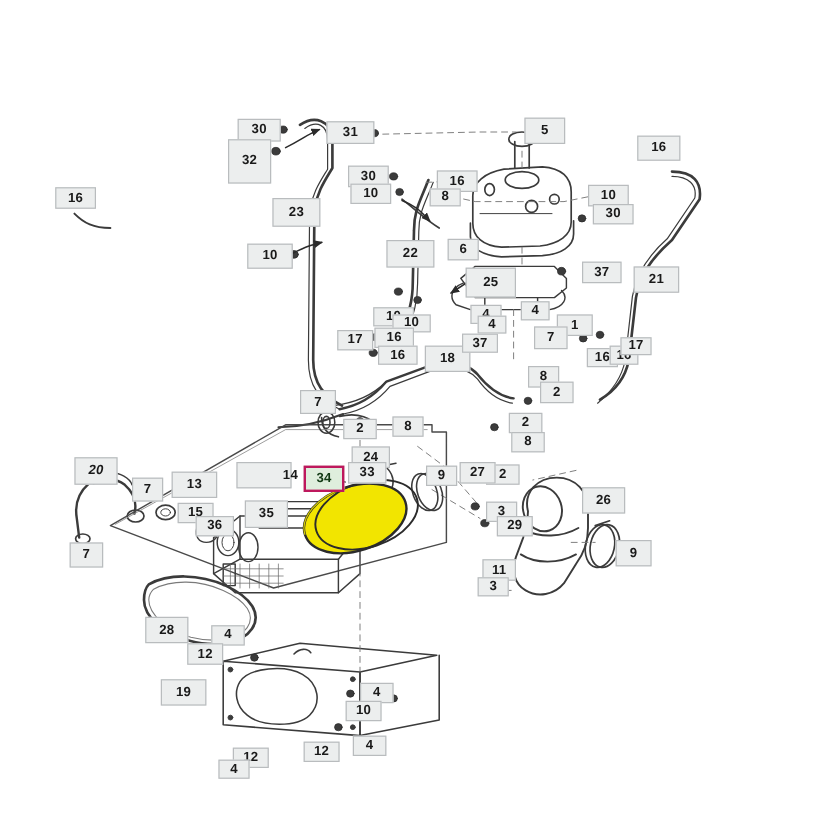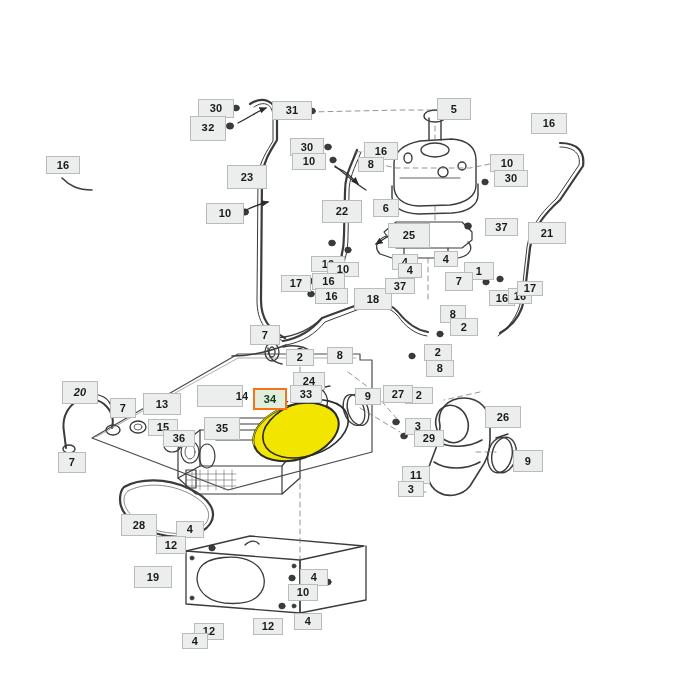--- a/index.html
+++ b/index.html
@@ -32,21 +32,21 @@
     display: flex;
     align-items: center;
     justify-content: center;
     box-sizing: border-box;
     letter-spacing: 0.2px;
     line-height: 1;
     user-select: none;
   }
   .callout.highlight {
     background: #dfeedd;
-    border: 2px solid #f97316;
+    border: 2px solid #be185d;
     color: #123a14;
   }
 </style>
 </head>
 <body>
 
 <div id="diagram-root">
 
   <svg id="svg-layer" viewBox="0 0 700 700" xmlns="http://www.w3.org/2000/svg">
     <defs>
@@ -249,21 +249,21 @@
     <g transform="rotate(-18 296 432)">
       <ellipse cx="296" cy="432" rx="44" ry="27" fill="#f2e500" stroke="#2b2b2b" stroke-width="2"></ellipse>
       <ellipse cx="306" cy="432" rx="44" ry="27" fill="none" stroke="#2b2b2b" stroke-width="1.6"></ellipse>
       <path d="M252,432 A44,27 0 0,1 296,405" fill="none" stroke="#d8cf00" stroke-width="1"></path>
     </g>
     <path d="M288,402 L276,396" stroke="#2b2b2b" stroke-width="1.2" fill="none"></path>
   </svg>
 
   <div id="callout-layer">
       <div class="callout" style="left: 198px; top: 99px; width: 36px; height: 19px;">30</div>
-      <div class="callout" style="left: 190px; top: 116px; width: 36px; height: 25px; font-family: Liberation Mono, monospace;">32</div>
+      <div class="callout" style="left: 190px; top: 116px; width: 36px; height: 37px;">32</div>
       <div class="callout" style="left: 272px; top: 101px; width: 40px; height: 19px;">31</div>
       <div class="callout" style="left: 437px; top: 98px; width: 34px; height: 22px;">5</div>
       <div class="callout" style="left: 531px; top: 113px; width: 36px; height: 21px;">16</div>
       <div class="callout" style="left: 290px; top: 138px; width: 34px; height: 18px;">30</div>
       <div class="callout" style="left: 292px; top: 153px; width: 34px; height: 17px;">10</div>
       <div class="callout" style="left: 364px; top: 142px; width: 34px; height: 18px;">16</div>
       <div class="callout" style="left: 358px; top: 157px; width: 26px; height: 15px;">8</div>
       <div class="callout" style="left: 490px; top: 154px; width: 34px; height: 18px;">10</div>
       <div class="callout" style="left: 494px; top: 170px; width: 34px; height: 17px;">30</div>
       <div class="callout" style="left: 46px; top: 156px; width: 34px; height: 18px;">16</div>

